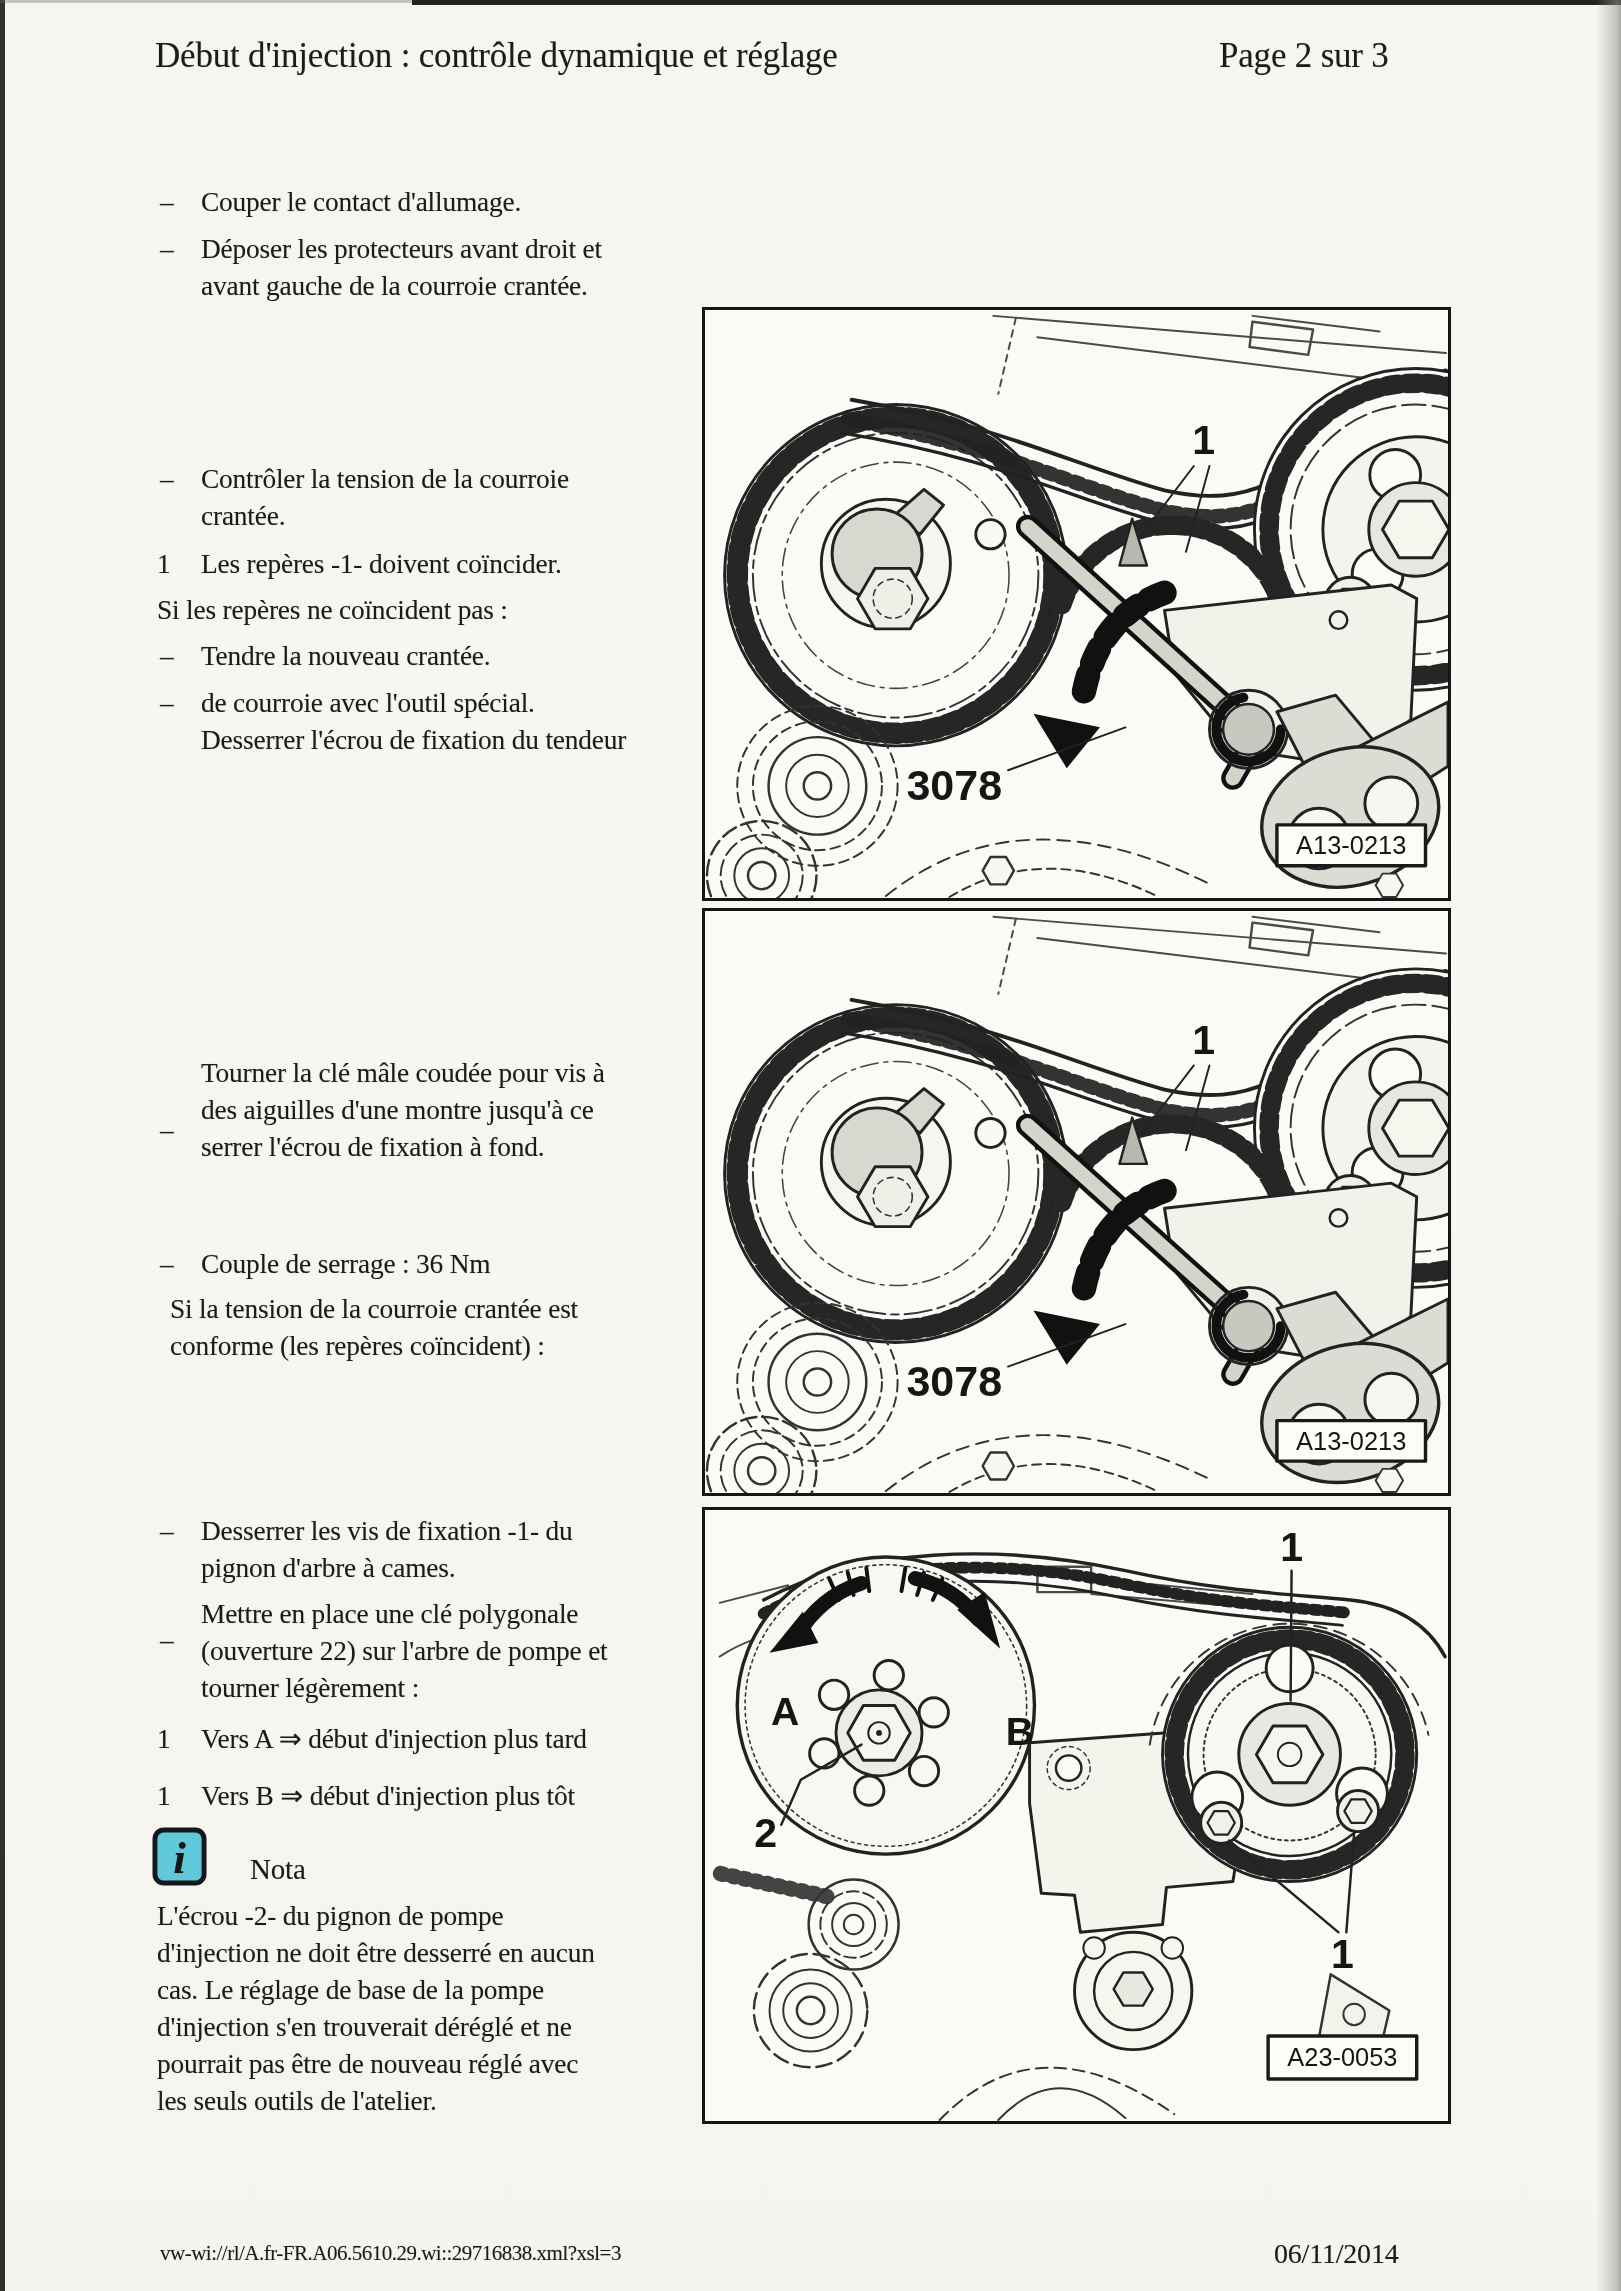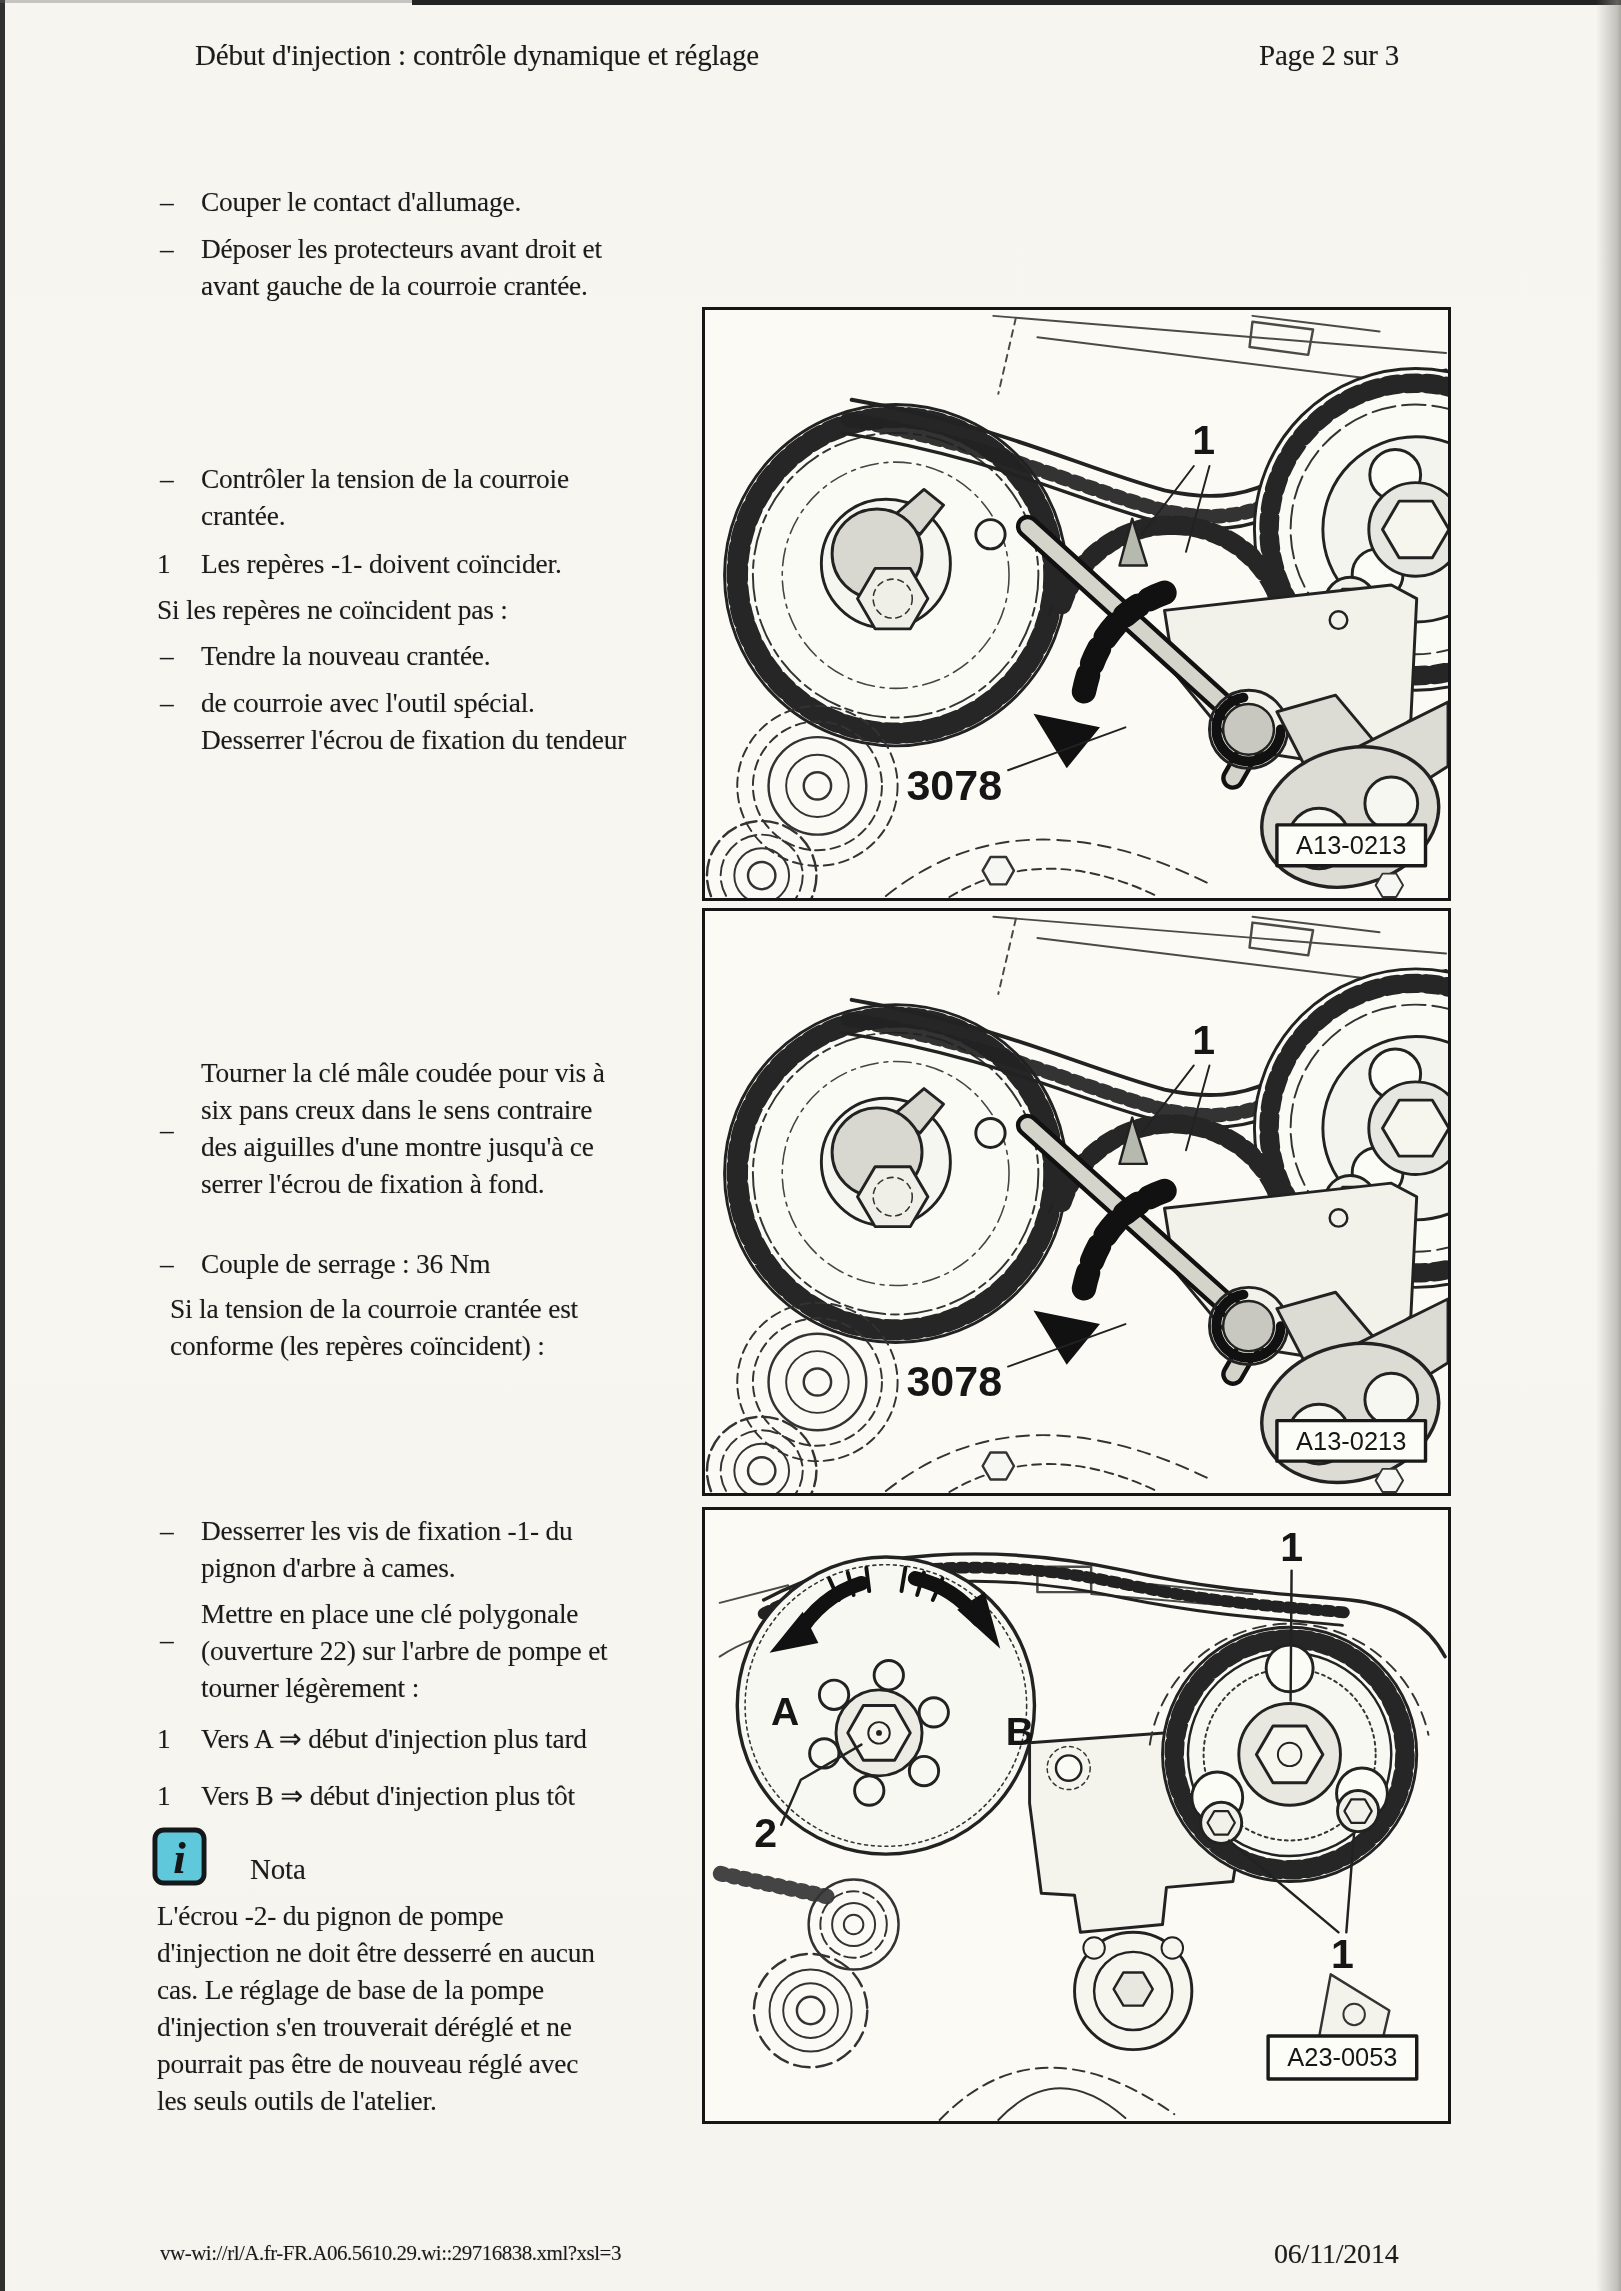--- a/index.html
+++ b/index.html
@@ -7,21 +7,21 @@
         background:linear-gradient(180deg,#f6f5f0 0%,#f7f6f1 40%,#f5f4ee 100%);
         font-family:"Liberation Serif", serif;color:#1b1b1b;}
   .scan-left{position:absolute;left:0;top:0;width:4.9px;height:2292px;background:#14141­2;
         background:#151515;opacity:.88;}
   .scan-top{position:absolute;left:412px;top:0;width:1210px;height:4.9px;background:#0c0c0c;opacity:.9;}
   .scan-top2{position:absolute;left:0;top:0;width:412px;height:2.9px;background:#6a6a66;opacity:.35;}
   .scan-right{position:absolute;right:0;top:0;width:25.5px;height:2292px;
         background:linear-gradient(90deg,rgba(180,178,172,0) 0%,rgba(150,148,142,.55) 85%,rgba(120,118,112,.6) 100%);}
   .txt{position:absolute;font-size:27.4px;line-height:37px;letter-spacing:-0.2px;
        text-shadow:0 0 1px rgba(20,20,20,.28);}
-  .hdr{font-size:29px;margin-left:40px;}
+  .hdr{font-size:35px;}
   .item{display:flex;align-items:flex-start;}
   .marker{flex:none;width:41px;}
   .marker.numref{width:44px;}
   .m-off1{margin-top:25.5px;}
   .m-off2{margin-top:57px;}
   .lines span{display:block;white-space:nowrap;}
   .nota-head{display:flex;align-items:flex-end;gap:43px;}
   .nota-title{font-size:29px;line-height:33px;}
   .figure{position:absolute;left:702px;border:3.9px solid #161616;background:#fbfaf5;box-sizing:border-box;}
   .figure svg{display:block;width:100%;height:100%;}
@@ -78,21 +78,20 @@
     <span class="marker">–</span>
     <span class="lines">
       <span>de courroie avec l'outil spécial.</span>
       <span>Desserrer l'écrou de fixation du tendeur</span>
     </span>
   </div>
   <div class="txt item" style="left:160px;top:1055px;width:529px;">
     <span class="marker m-off2">–</span>
     <span class="lines">
       <span>Tourner la clé mâle coudée pour vis à</span>
-      <span>six pans creux dans le sens contraire</span>
       <span>des aiguilles d'une montre jusqu'à ce</span>
       <span>serrer l'écrou de fixation à fond.</span>
     </span>
   </div>
   <div class="txt item" style="left:160px;top:1246px;width:510px;">
     <span class="marker">–</span>
     <span class="lines">
         <span>Couple de serrage : 36 Nm</span>
       </span>
   </div>

